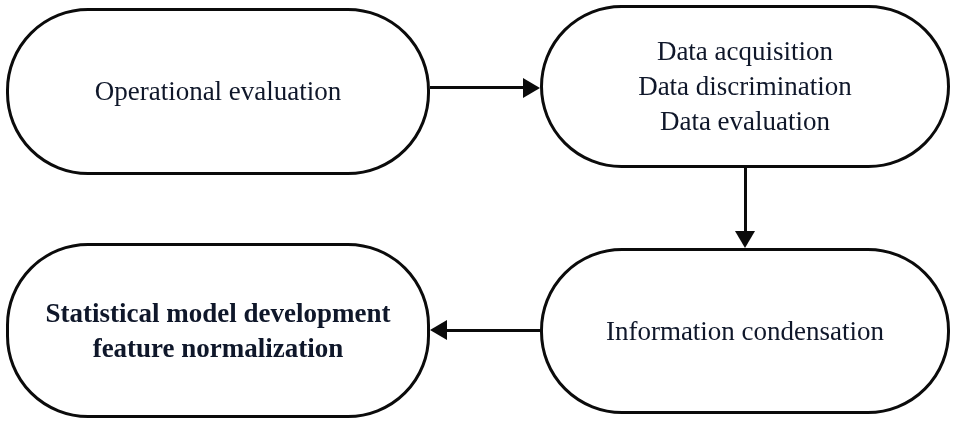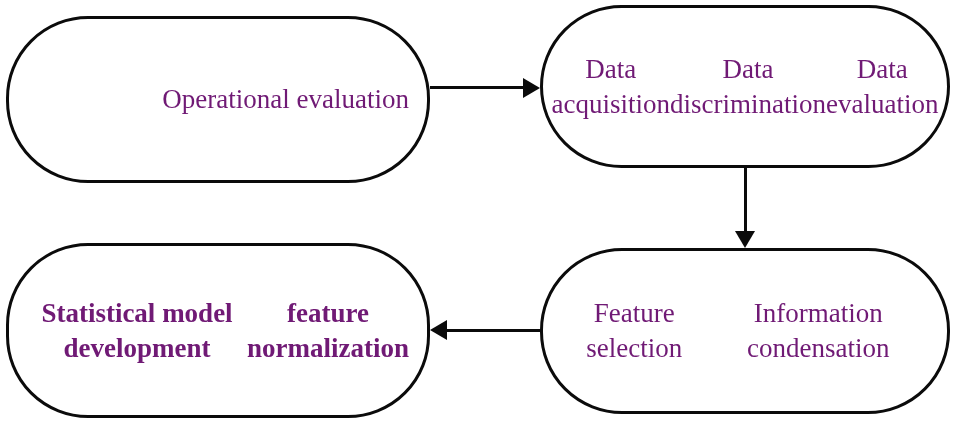--- a/index.html
+++ b/index.html
@@ -15,30 +15,30 @@
     overflow: hidden;
     font-family: "Liberation Serif", serif;
   }
   .node {
     position: absolute;
     box-sizing: border-box;
     border: 3px solid #0b0b0b;
     border-radius: 82px;
     background: #ffffff;
     display: flex;
-    flex-direction: row;
+    flex-direction: column;
     align-items: center;
     justify-content: center;
     text-align: center;
-    color: #701a75;
+    color: #0f172a;
     font-size: 27px;
     line-height: 35px;
     padding: 0 18px;
   }
-  .node-tl { left: 6px;   top: 16px;   width: 424px; height: 167px; justify-content: flex-end; }
+  .node-tl { left: 6px;   top: 8px;   width: 424px; height: 167px; }
   .node-tr { left: 540px; top: 5px;   width: 410px; height: 163px; }
   .node-bl { left: 6px;   top: 243px; width: 424px; height: 175px; font-weight: bold; }
   .node-br { left: 540px; top: 248px; width: 410px; height: 166px; }
 
   .edge-line {
     position: absolute;
     background: #0b0b0b;
   }
   .arrowhead {
     position: absolute;
@@ -75,21 +75,20 @@
     <div>Data discrimination</div>
     <div>Data evaluation</div>
   </div>
 
   <div class="node node-bl">
     <div>Statistical model development</div>
     <div>feature normalization</div>
   </div>
 
   <div class="node node-br">
-    <div>Feature selection</div>
     <div>Information condensation</div>
   </div>
 
   <div>
     <div class="edge-line" style="left:430px; top:86px; width:96px; height:3px;"></div>
     <div class="arrowhead ah-right" style="left:523px; top:78px;"></div>
   </div>
 
   <div>
     <div class="edge-line" style="left:744px; top:168px; width:3px; height:66px;"></div>

